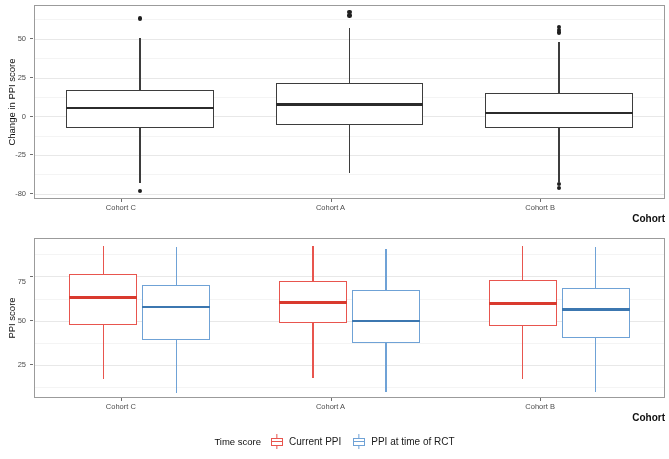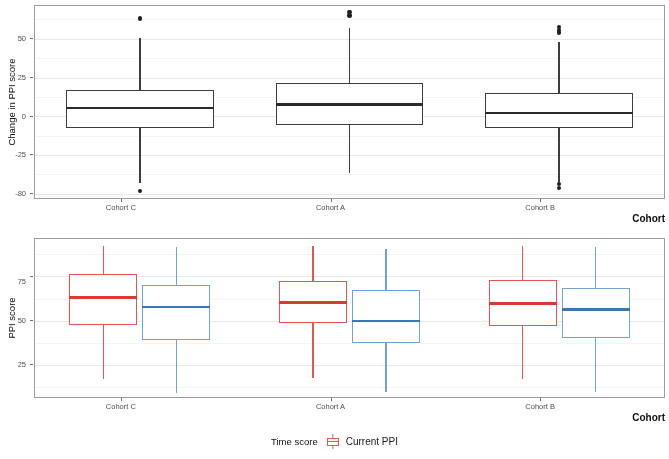--- a/index.html
+++ b/index.html
@@ -157,16 +157,25 @@
     <span class="legend-items" id="legend-items" style="display:flex;align-items:center;gap:10px;">
         <div class="legend-item">
           <div class="legend-key">
             <div class="lk-stub top" style="background: rgb(232, 85, 78);"></div>
             <div class="lk-box" style="border: 1.3px solid rgb(232, 85, 78);"></div>
             <div class="lk-median" style="background: rgb(232, 85, 78);"></div>
             <div class="lk-stub bottom" style="background: rgb(232, 85, 78);"></div>
           </div>
           <div class="legend-label">Current PPI</div>
         </div>
+        <div class="legend-item">
+          <div class="legend-key">
+            <div class="lk-stub top" style="background: rgb(111, 162, 214);"></div>
+            <div class="lk-box" style="border: 1.3px solid rgb(111, 162, 214);"></div>
+            <div class="lk-median" style="background: rgb(111, 162, 214);"></div>
+            <div class="lk-stub bottom" style="background: rgb(111, 162, 214);"></div>
+          </div>
+          <div class="legend-label">PPI at time of RCT</div>
+        </div>
       </span>
   </div>
 
 </div>
 
 </body></html>

